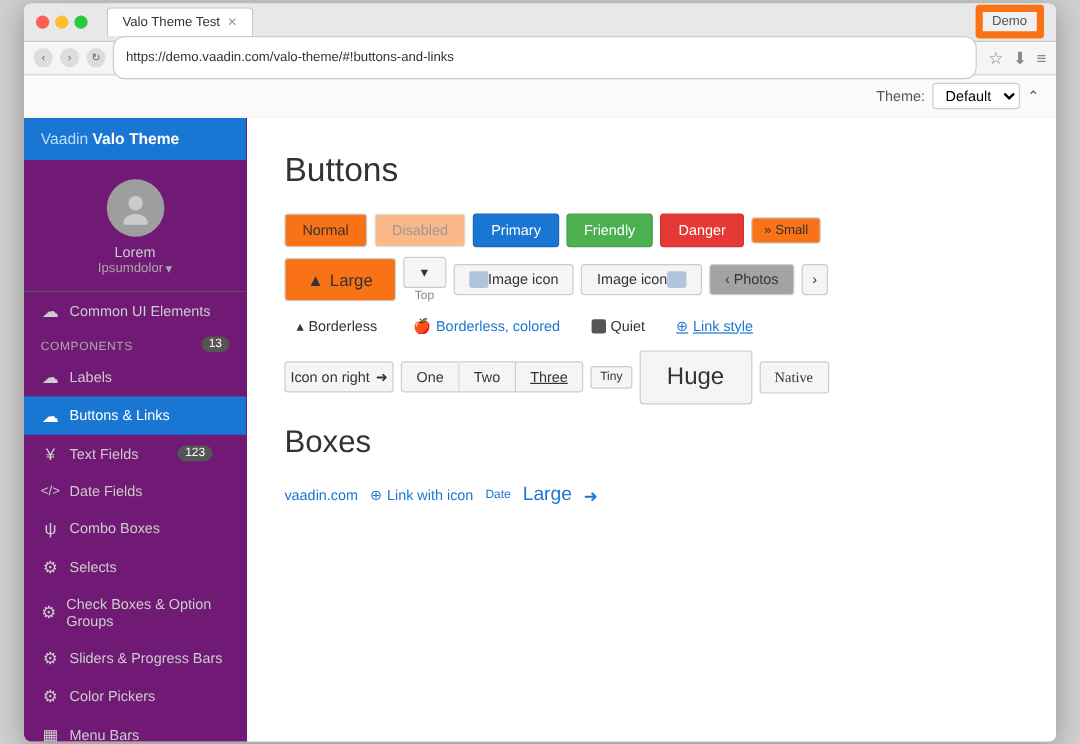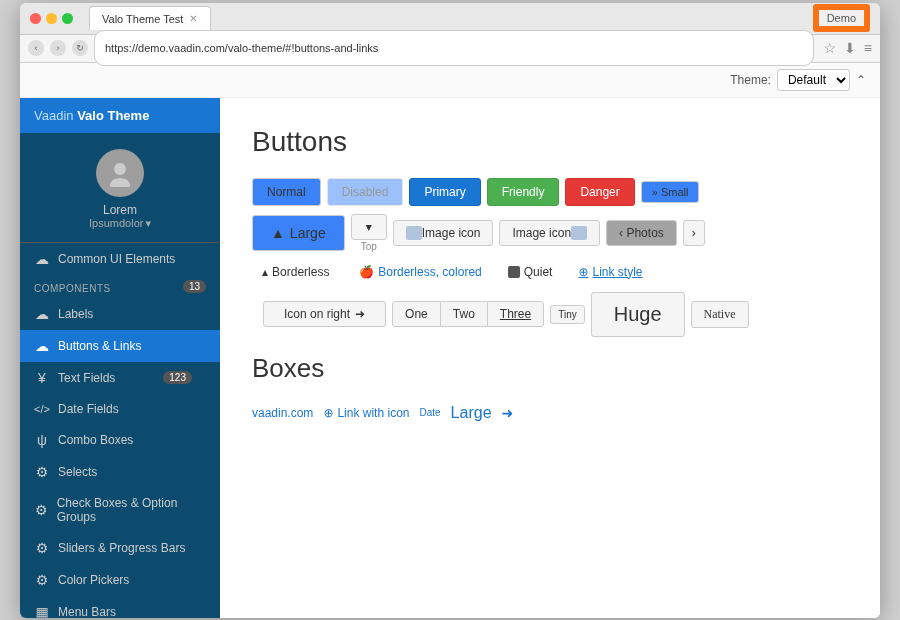--- a/index.html
+++ b/index.html
@@ -97,22 +97,22 @@
     .toolbar-icon { font-size: 14px; color: #888; cursor: pointer; }
 
     
     .app-layout {
       display: flex;
       height: 520px;
     }
 
     
     .sidebar {
-      width: 200px;
-      background: #0c4a6e;
+      width: 185px;
+      background: #701a75;
       color: #fff;
       flex-shrink: 0;
       overflow-y: auto;
     }
     .sidebar-header {
       background: #1976d2;
       padding: 10px 14px;
       font-size: 13px;
       font-weight: 600;
       color: #fff;
@@ -192,21 +192,21 @@
       border-radius: 3px;
       font-size: 12px;
       padding: 6px 14px;
       cursor: pointer;
       display: inline-flex;
       align-items: center;
       gap: 5px;
       white-space: nowrap;
     }
     .btn-default {
-      background: #3b82f6;
+      background: #f97316;
       border: 1px solid #ccc;
       color: #333;
     }
     .btn-primary {
       background: #1976d2;
       border: 1px solid #1565c0;
       color: #fff;
     }
     .btn-friendly {
       background: #4caf50;
@@ -328,26 +328,25 @@
       gap: 4px;
       text-decoration: underline;
     }
 
     .btn-icon-right {
       background: #f5f5f5;
       border: 1px solid #ccc;
       color: #333;
       border-radius: 3px;
       font-size: 12px;
-      padding: 5px 20px;
+      padding: 5px 4px;
       cursor: pointer;
       display: inline-flex;
       align-items: center;
       gap: 5px;
-      margin-left: 11px;
     }
     .btn-numbered {
       background: #f5f5f5;
       border: 1px solid #ccc;
       color: #333;
       border-radius: 0;
       font-size: 12px;
       padding: 5px 12px;
       cursor: pointer;
     }

